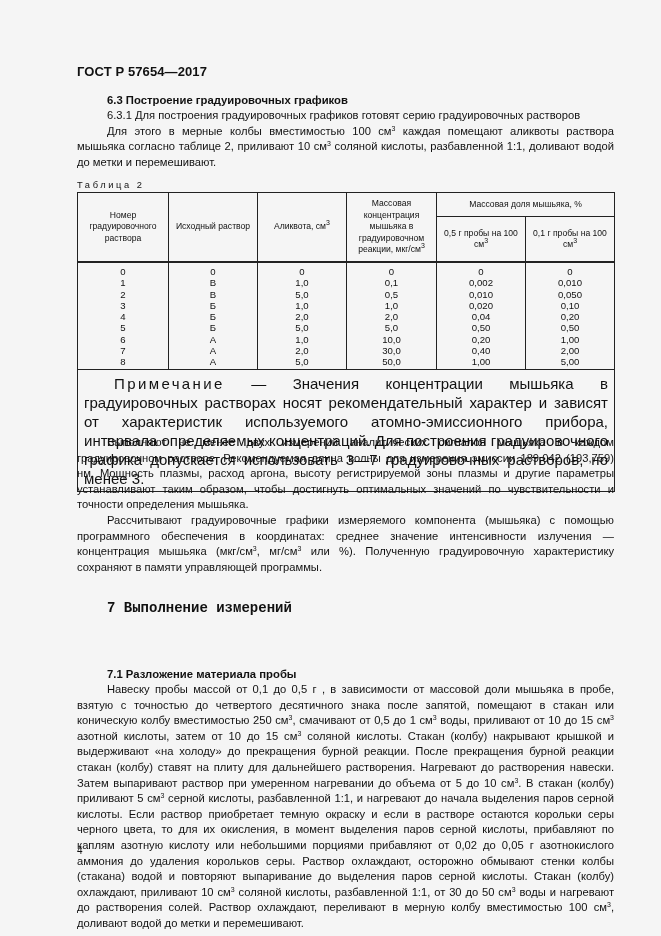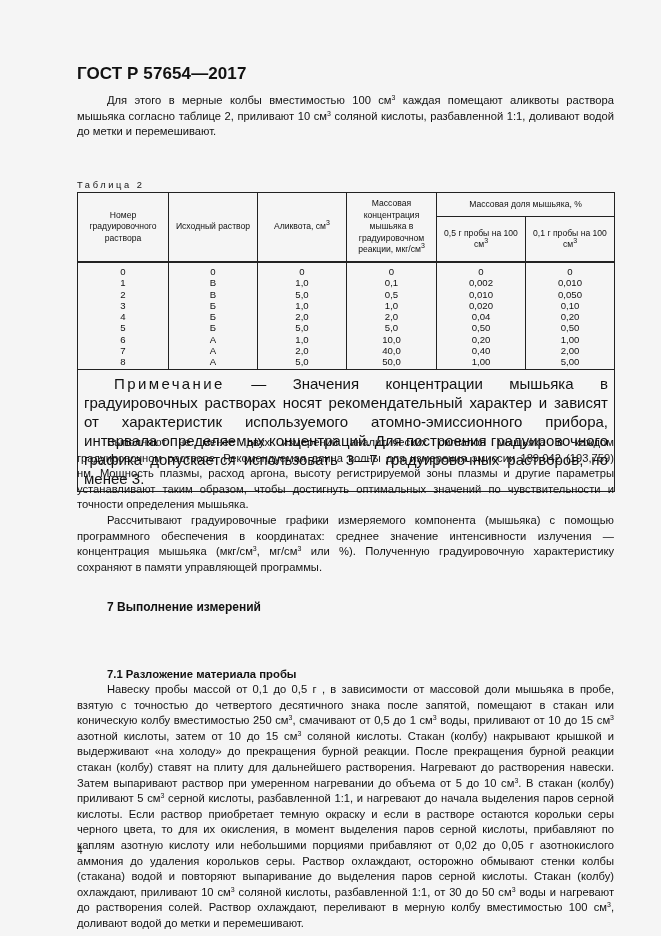--- a/index.html
+++ b/index.html
@@ -6,29 +6,29 @@
   body {
     width: 661px; height: 936px;
     background: #f5f5f5;
     color: #111;
     font-family: "Liberation Sans", "DejaVu Sans", sans-serif;
     position: relative;
     overflow: hidden;
   }
   .doc-header {
     position: absolute; left: 77px; top: 64px;
-    font-weight: bold; font-size: 17px; letter-spacing: 0.1px;
+    font-weight: bold; font-size: 13px; letter-spacing: 0.1px;
   }
   .p {
     font-size: 11.2px; line-height: 15.6px; text-align: justify;
     margin: 0;
   }
   .ind { text-indent: 30px; }
   .h3 { font-weight: bold; font-size: 11.3px; padding-left: 30px; line-height: 15px; }
-  .h2 { font-weight: bold; font-size: 12px; padding-left: 30px; }
+  .h2 { font-weight: bold; font-size: 14px; padding-left: 30px; font-family: Liberation Mono, monospace; }
   sup { font-size: 7px; vertical-align: 4px; line-height: 0; }
   .abs { position: absolute; left: 77px; width: 537px; }
 
   .table-caption {
     position: absolute; left: 77px; top: 180px;
     font-size: 9.3px; letter-spacing: 2.6px;
   }
   table.t {
     position: absolute; left: 77px; top: 192px;
     width: 537px;
@@ -57,20 +57,22 @@
   }
   .spaced { letter-spacing: 2.4px; }
   .page-num { position: absolute; left: 77px; top: 845px; font-size: 10px; }
 </style>
 </head>
 <body>
 
 <div class="doc-header">ГОСТ Р 57654—2017</div>
 
 <div class="abs" style="top:93px;">
+  <div class="h3">6.3  Построение градуировочных графиков</div>
+  <p class="p ind">6.3.1  Для построения градуировочных графиков готовят серию градуировочных растворов</p>
   <p class="p ind"><span>Для этого в мерные колбы вместимостью 100 см</span><sup>3</sup><span> каждая помещают аликвоты раствора мышьяка согласно таблице 2, приливают 10 см</span><sup>3</sup><span> соляной кислоты, разбавленной 1:1, доливают водой до метки и перемешивают.</span></p>
 </div>
 
 <div class="table-caption">Таблица 2</div>
 
 <table class="t">
   <colgroup>
     <col style="width:91px">
       <col style="width:89px">
       <col style="width:89px">
@@ -145,21 +147,21 @@
         <td>А</td>
         <td>1,0</td>
         <td>10,0</td>
         <td>0,20</td>
         <td>1,00</td>
       </tr>
     <tr>
         <td>7</td>
         <td>А</td>
         <td>2,0</td>
-        <td>40,0</td>
+        <td>30,0</td>
         <td>0,40</td>
         <td>2,00</td>
       </tr>
     <tr>
         <td>8</td>
         <td>А</td>
         <td>5,0</td>
         <td>50,0</td>
         <td>1,00</td>
         <td>5,00</td>

